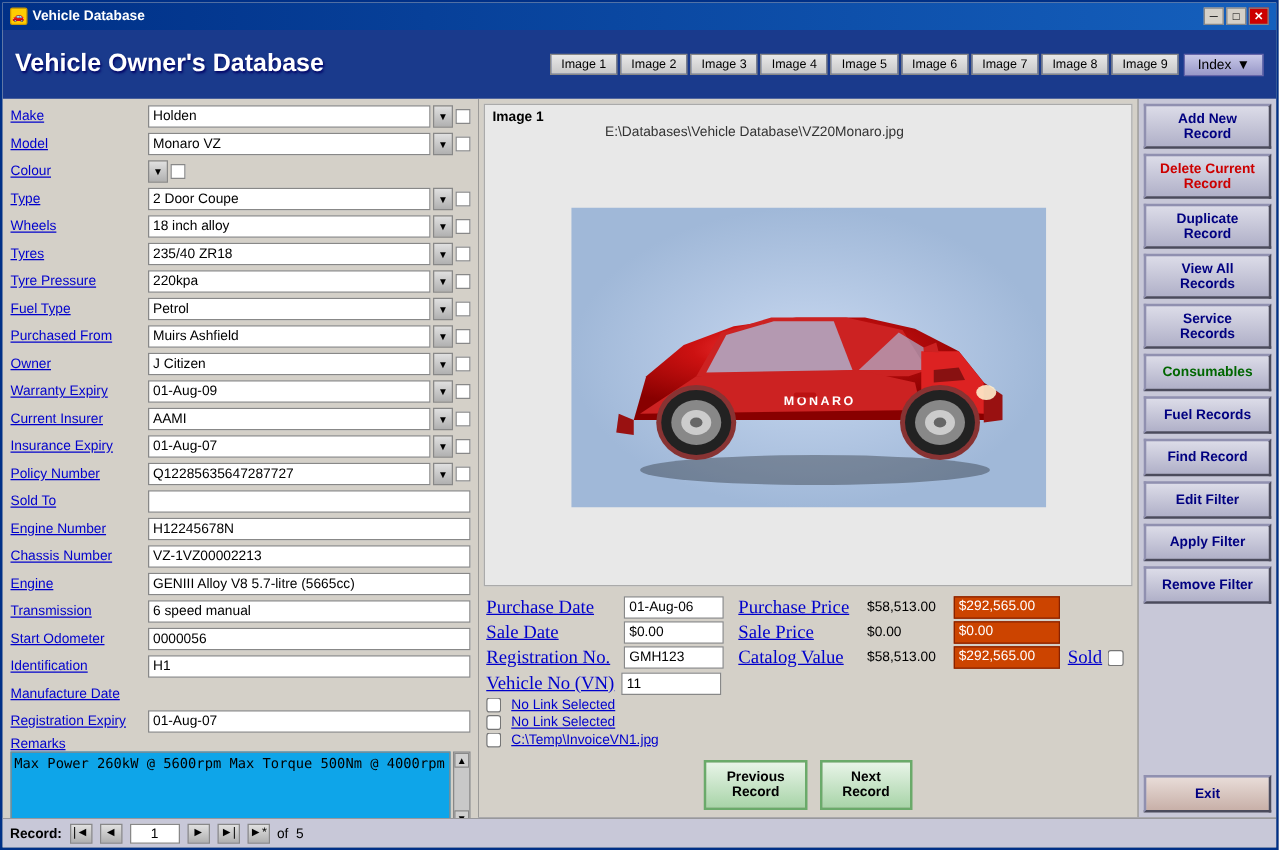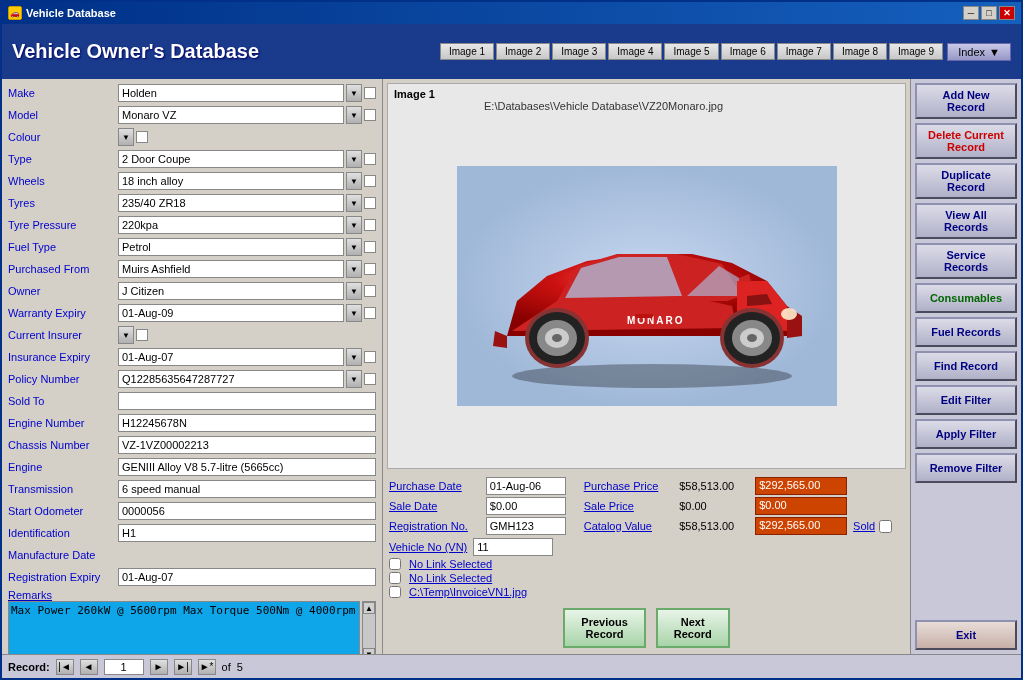--- a/index.html
+++ b/index.html
@@ -137,20 +137,21 @@
 
     .field-row {
       display: flex;
       align-items: center;
       margin-bottom: 2px;
       height: 20px;
     }
 
     .field-label {
       color: #0000cc;
+      text-decoration: underline;
       font-size: 11px;
       width: 110px;
       flex-shrink: 0;
       cursor: pointer;
     }
 
     .field-value-container {
       display: flex;
       align-items: center;
       flex: 1;
@@ -249,23 +250,24 @@
     }
 
     .bottom-data {
       padding: 4px 6px;
       flex-shrink: 0;
     }
 
     .data-label {
       color: #0000cc;
       text-decoration: underline;
-      font-size: 11px;
+      font-size: 15px;
       cursor: pointer;
       white-space: nowrap;
+      font-family: Liberation Serif, serif;
     }
 
     .data-value {
       background: white;
       border: 1px solid #888;
       height: 18px;
       padding: 1px 3px;
       font-size: 11px;
       min-width: 80px;
     }
@@ -576,20 +578,21 @@
           <span class="field-label">Warranty Expiry</span>
           <div class="field-value-container">
             <input class="field-value" value="01-Aug-09" readonly="" style="">
             <div class="dropdown-arrow">▼</div>
             <div class="check-box"></div>
           </div>
         </div>
         <div class="field-row">
           <span class="field-label">Current Insurer</span>
           <div class="field-value-container">
+            <input class="field-value" value="AAMI" readonly="" style="">
             <div class="dropdown-arrow">▼</div>
             <div class="check-box"></div>
           </div>
         </div>
         <div class="field-row">
           <span class="field-label">Insurance Expiry</span>
           <div class="field-value-container">
             <input class="field-value" value="01-Aug-07" readonly="" style="">
             <div class="dropdown-arrow">▼</div>
             <div class="check-box"></div>

